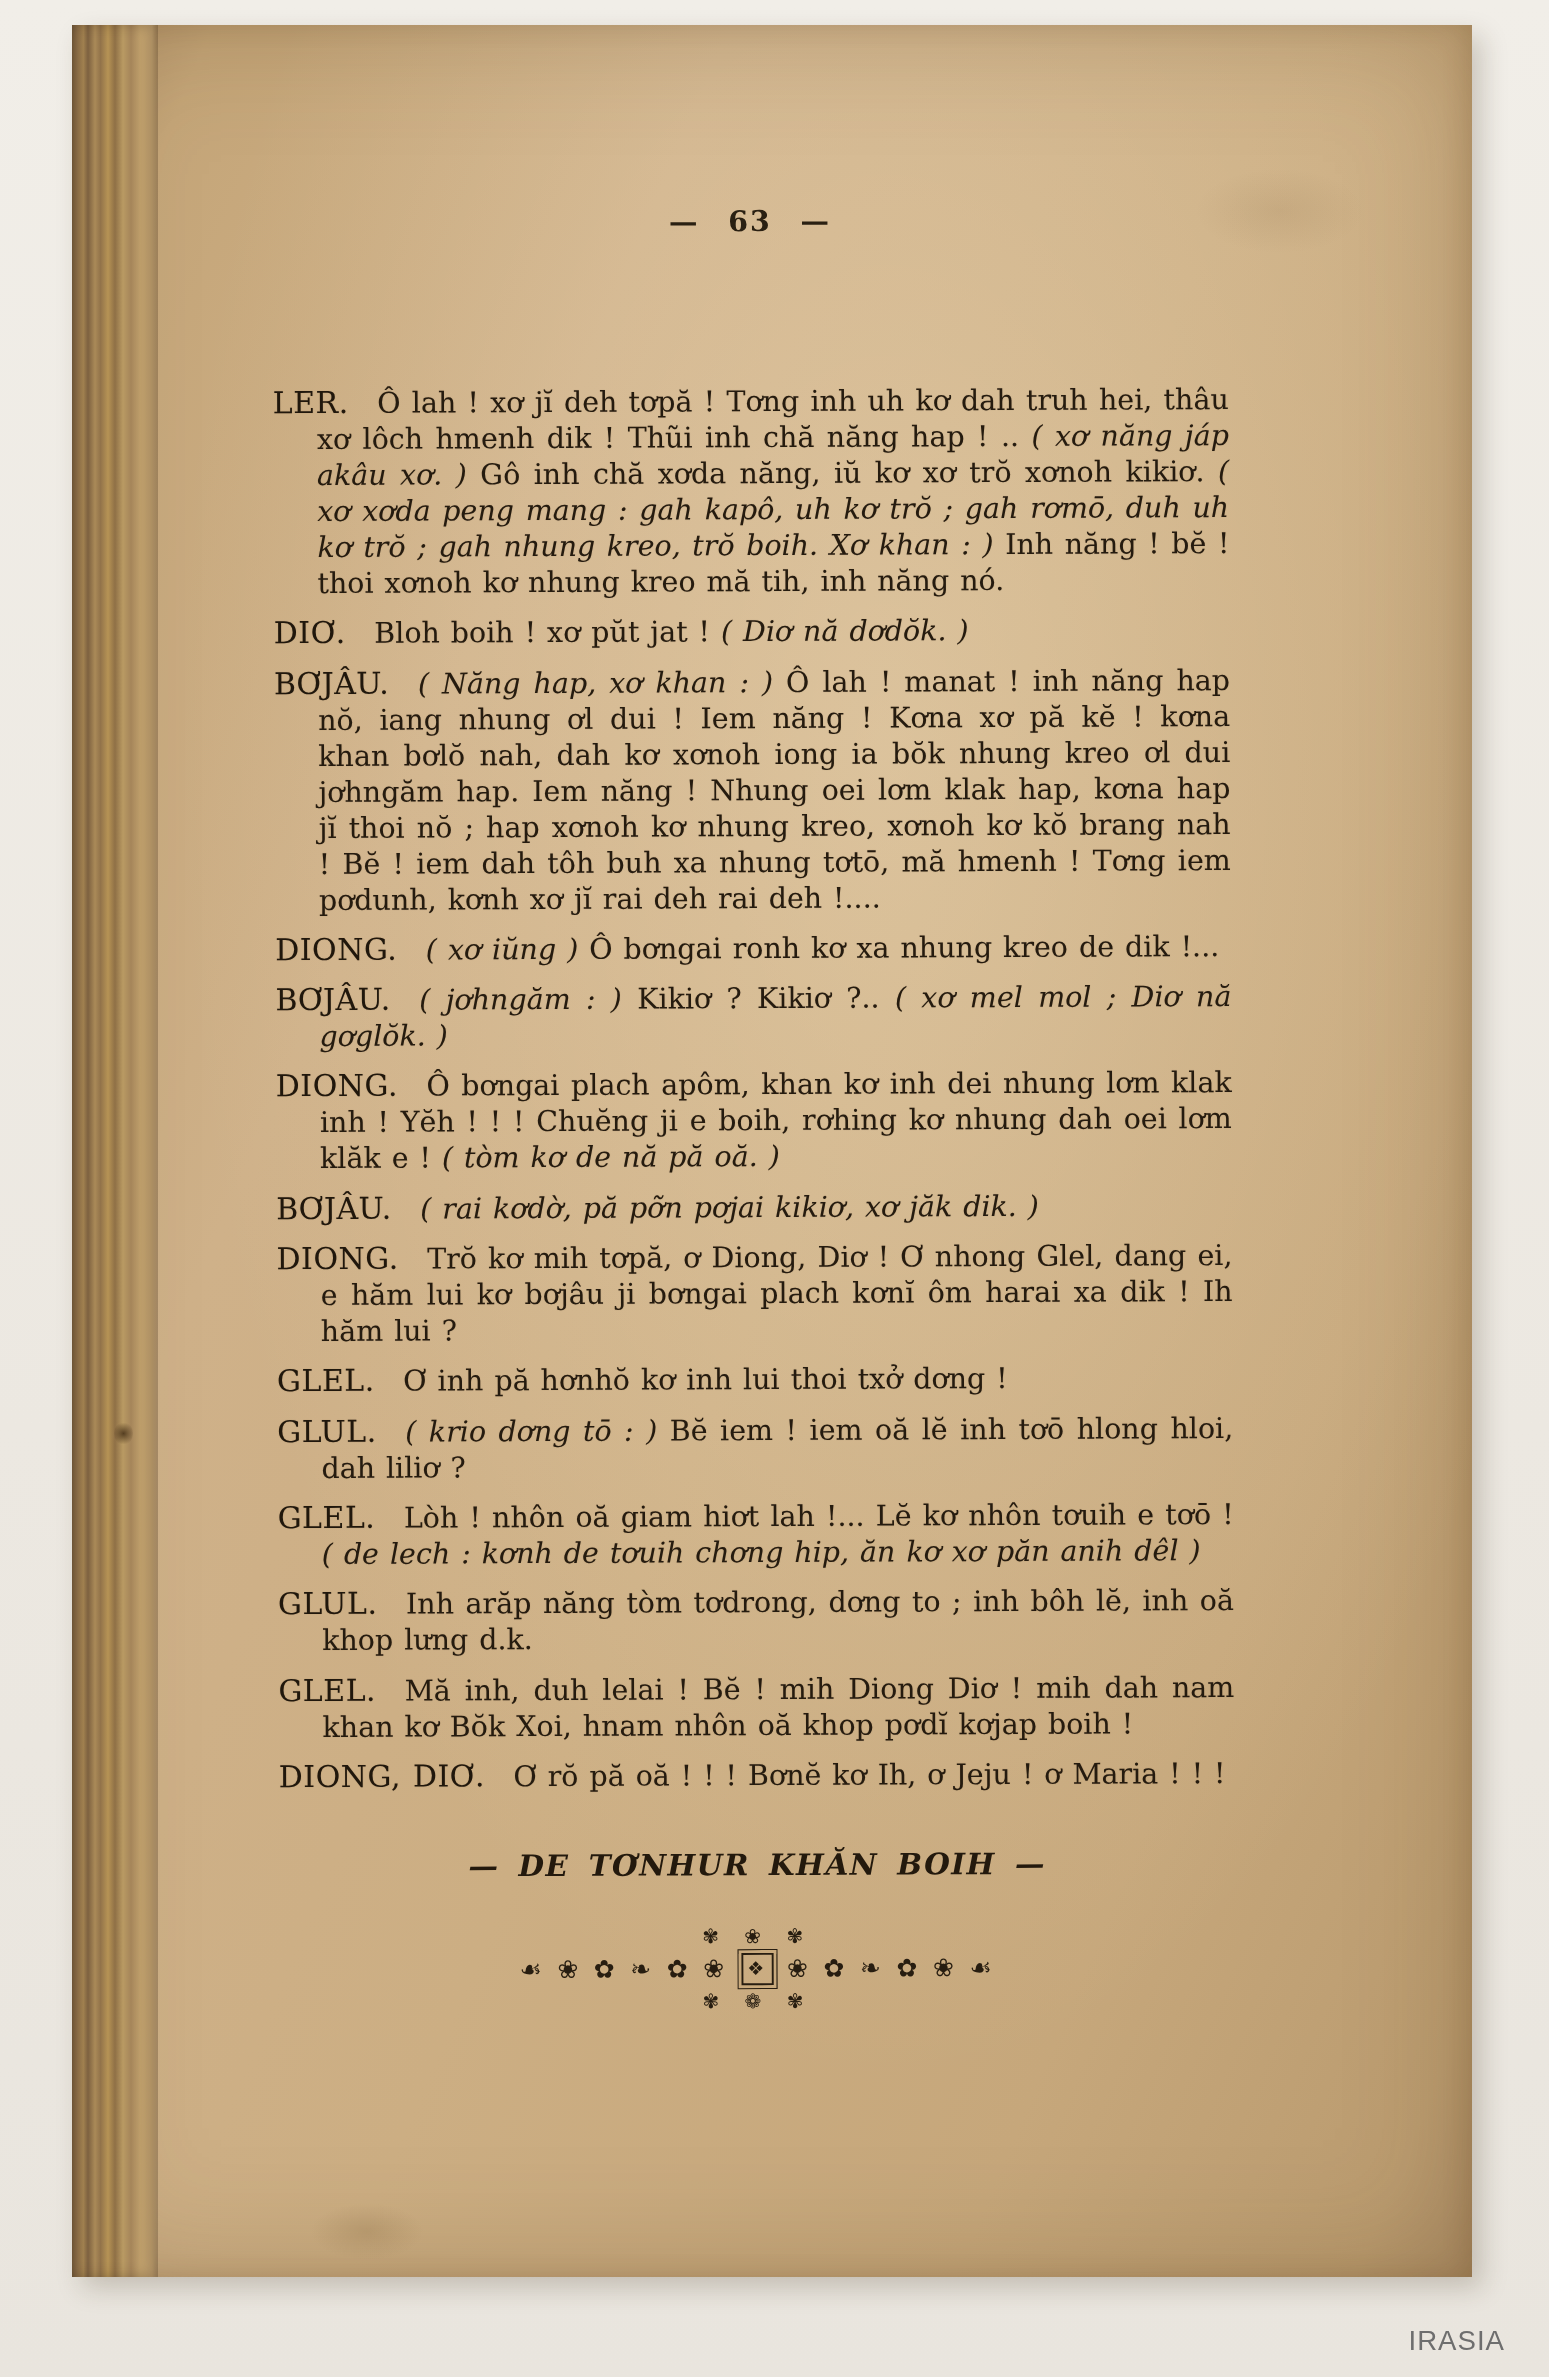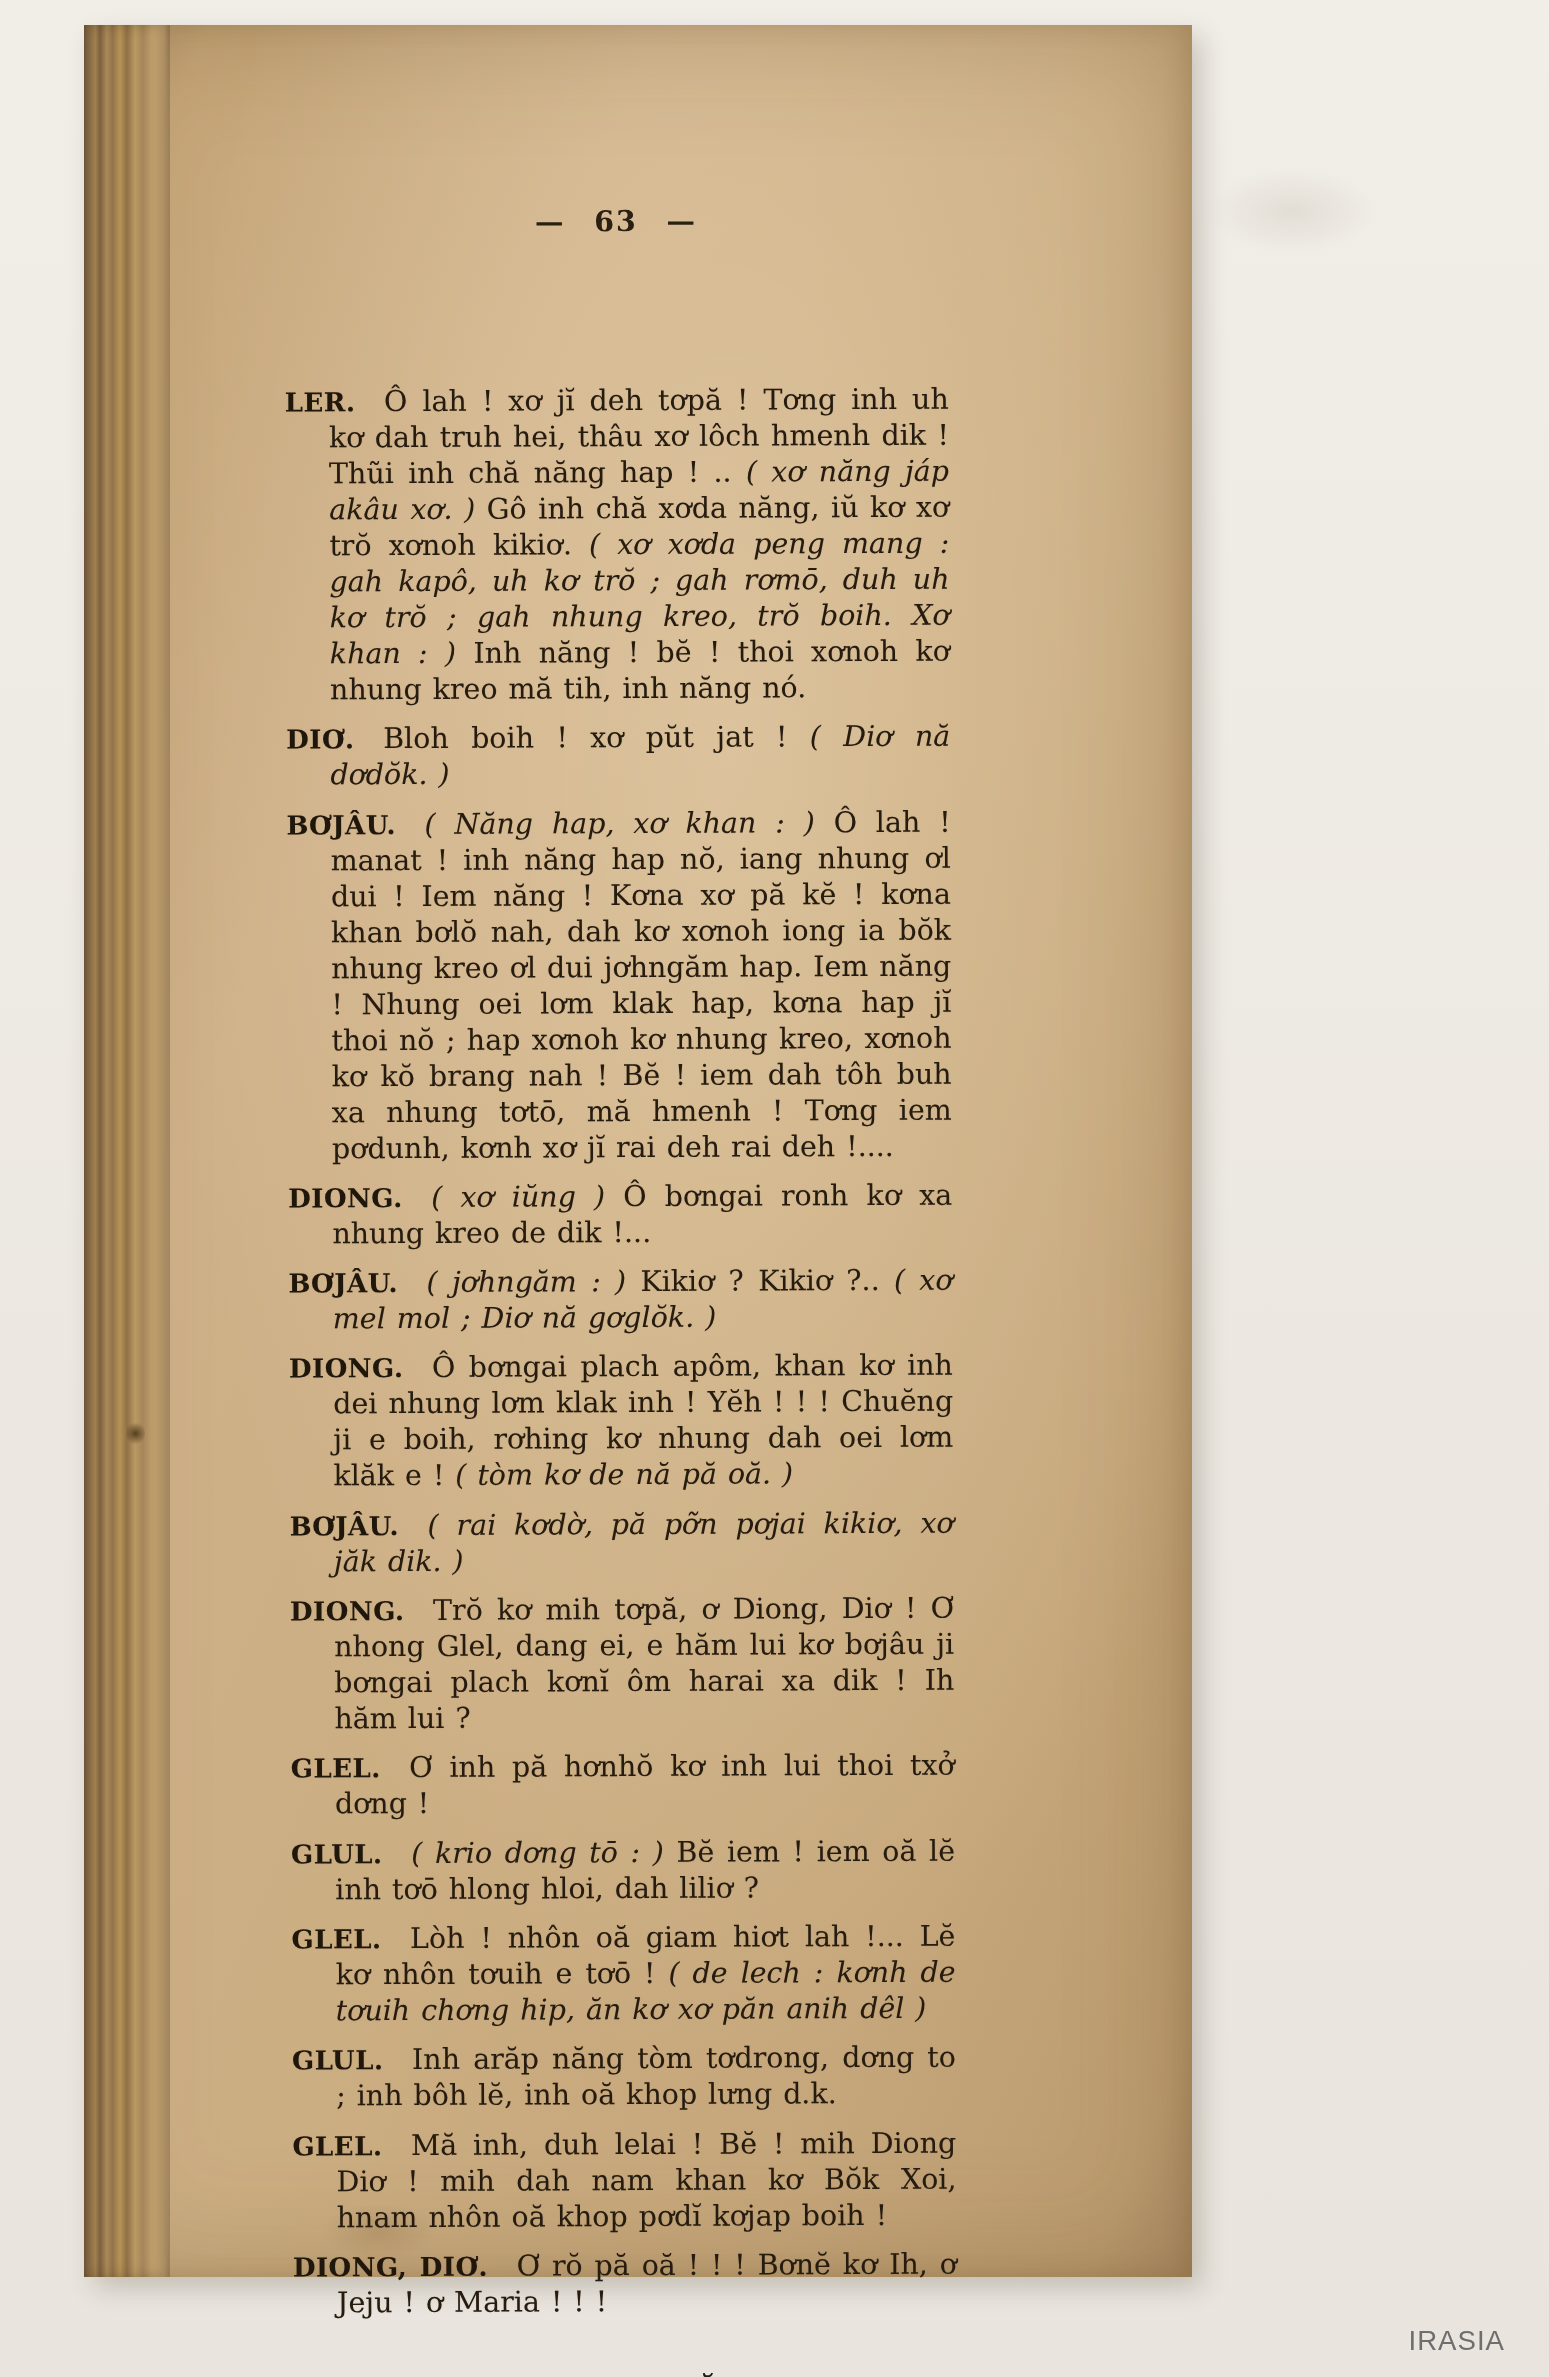--- a/index.html
+++ b/index.html
@@ -16,23 +16,23 @@
   }
   .canvas {
     position: absolute;
     inset: 0;
     background:
       linear-gradient(180deg, #f1eee8 0%, #ece8e1 60%, #e9e5de 100%);
   }
   
   .book-page {
     position: absolute;
-    left: 84px;
+    left: 72px;
     top: 25px;
-    width: 1108px;
+    width: 1400px;
     height: 2252px;
     background:
       radial-gradient(ellipse at 58% 32%, rgba(255,241,212,0.30), rgba(255,241,212,0) 62%),
       linear-gradient(113deg, #b2936a 0%, #c5a679 6%, #cfb189 28%, #ccae83 52%, #c6a77b 78%, #bb9c70 95%, #b0916a 100%);
     box-shadow:
       inset 0 0 124px rgba(92,63,24,0.28),
       inset -5.7px 0 23px rgba(92,63,24,0.18),
       9.5px 11.4px 25px rgba(60,45,25,0.22);
   }
   
@@ -103,22 +103,22 @@
     padding-left: 44px;
     text-indent: -44px;
     font-size: 28.5px;
     line-height: 36px;
     text-align: justify;
     word-spacing: 1.9px;
     color: #251b0f;
     text-shadow: 0 0 1px rgba(70,48,22,0.25);
   }
   .speaker {
-    font-weight: bold;
-    font-size: 26px;
+    font-weight: normal;
+    font-size: 30px;
     letter-spacing: 0.5px;
     margin-right: 28.5px;
     color: #20170c;
   }
   .stage {
     font-style: italic;
   }
   .closing {
     margin-top: 53px;
     text-align: center;

